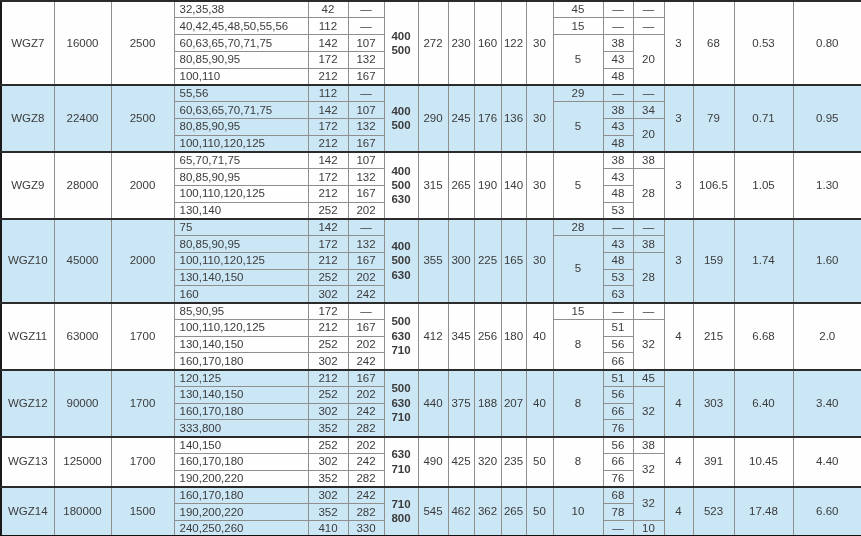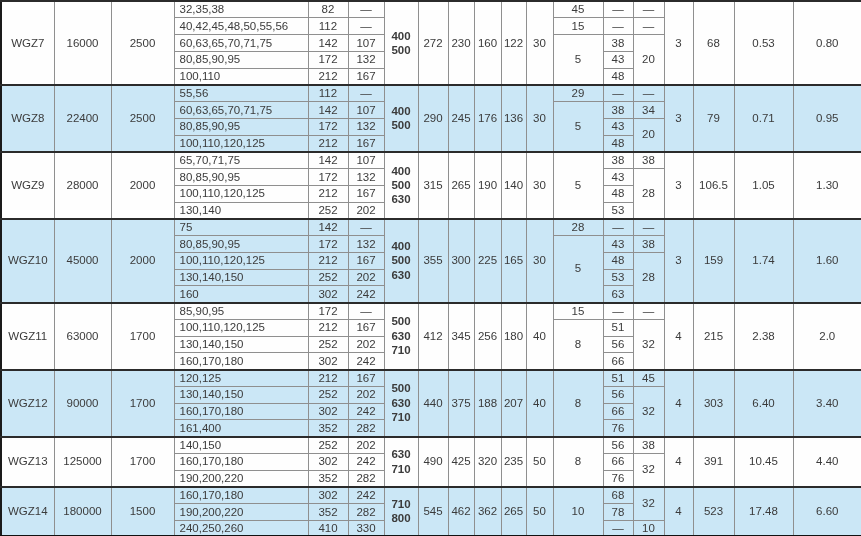--- a/index.html
+++ b/index.html
@@ -53,21 +53,21 @@
       <col style="width: 41px;">
       <col style="width: 59px;">
       <col style="width: 69px;">
     </colgroup>
   <tbody>
       <tr class="group-start">
         <td rowspan="5">WGZ7</td>
         <td rowspan="5">16000</td>
         <td rowspan="5">2500</td>
         <td class="bore">32,35,38</td>
-        <td>82</td>
+        <td>42</td>
         <td>—</td>
         <td rowspan="5" class="pre">400
 500</td>
         <td rowspan="5">272</td>
         <td rowspan="5">230</td>
         <td rowspan="5">160</td>
         <td rowspan="5">122</td>
         <td rowspan="5">30</td>
         <td>45</td>
         <td>—</td>
@@ -253,21 +253,21 @@
         <td rowspan="4">412</td>
         <td rowspan="4">345</td>
         <td rowspan="4">256</td>
         <td rowspan="4">180</td>
         <td rowspan="4">40</td>
         <td>15</td>
         <td>—</td>
         <td>—</td>
         <td rowspan="4">4</td>
         <td rowspan="4">215</td>
-        <td rowspan="4">2.38</td>
+        <td rowspan="4">6.68</td>
         <td rowspan="4">2.0</td>
       </tr>
       <tr>
         <td class="bore">100,110,120,125</td>
         <td>212</td>
         <td>167</td>
         <td rowspan="3">8</td>
         <td>51</td>
         <td rowspan="3">32</td>
       </tr>
@@ -313,21 +313,21 @@
         <td>56</td>
         <td rowspan="3">32</td>
       </tr>
       <tr class="shaded">
         <td class="bore">160,170,180</td>
         <td>302</td>
         <td>242</td>
         <td>66</td>
       </tr>
       <tr class="shaded">
-        <td class="bore">161,400</td>
+        <td class="bore">333,800</td>
         <td>352</td>
         <td>282</td>
         <td>76</td>
       </tr>
       <tr class="group-start">
         <td rowspan="3">WGZ13</td>
         <td rowspan="3">125000</td>
         <td rowspan="3">1700</td>
         <td class="bore">140,150</td>
         <td>252</td>

